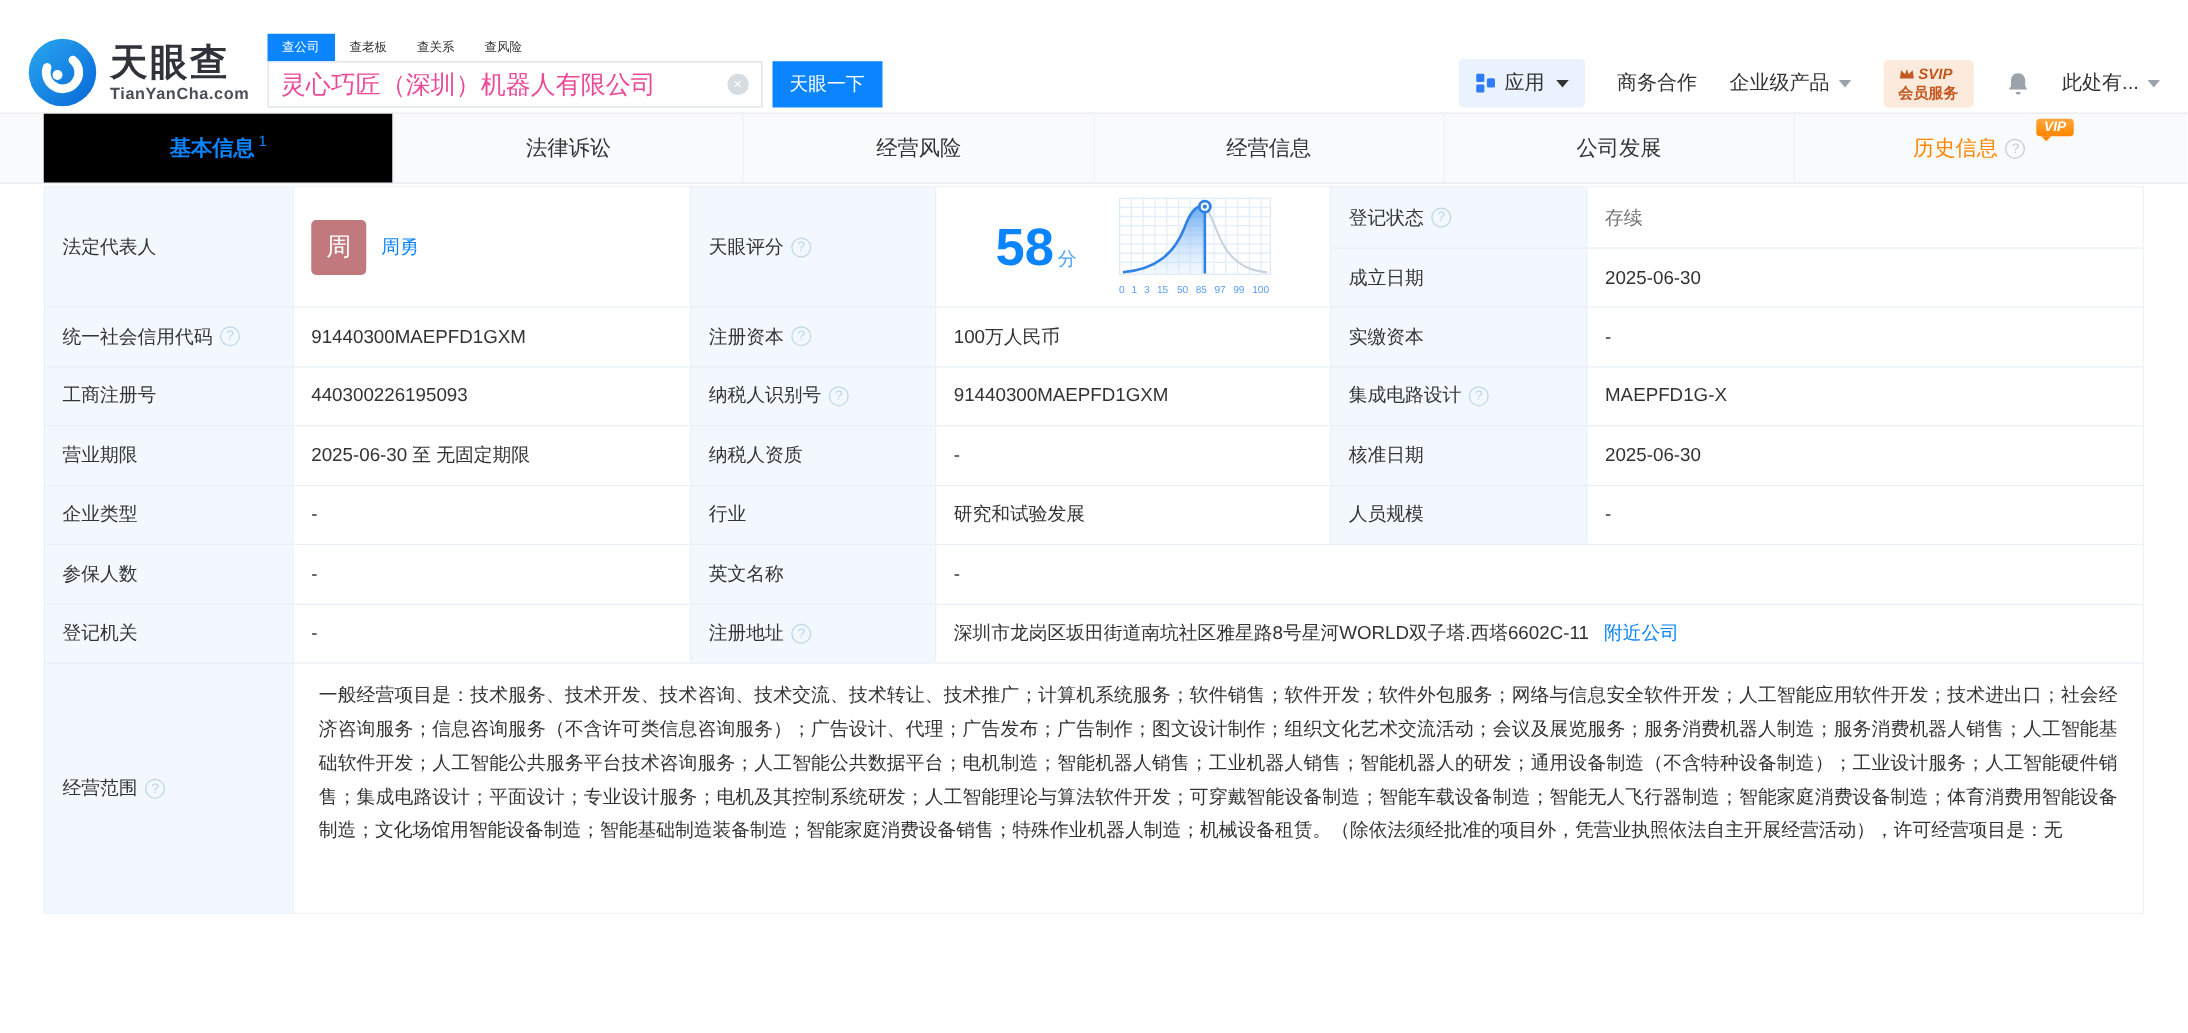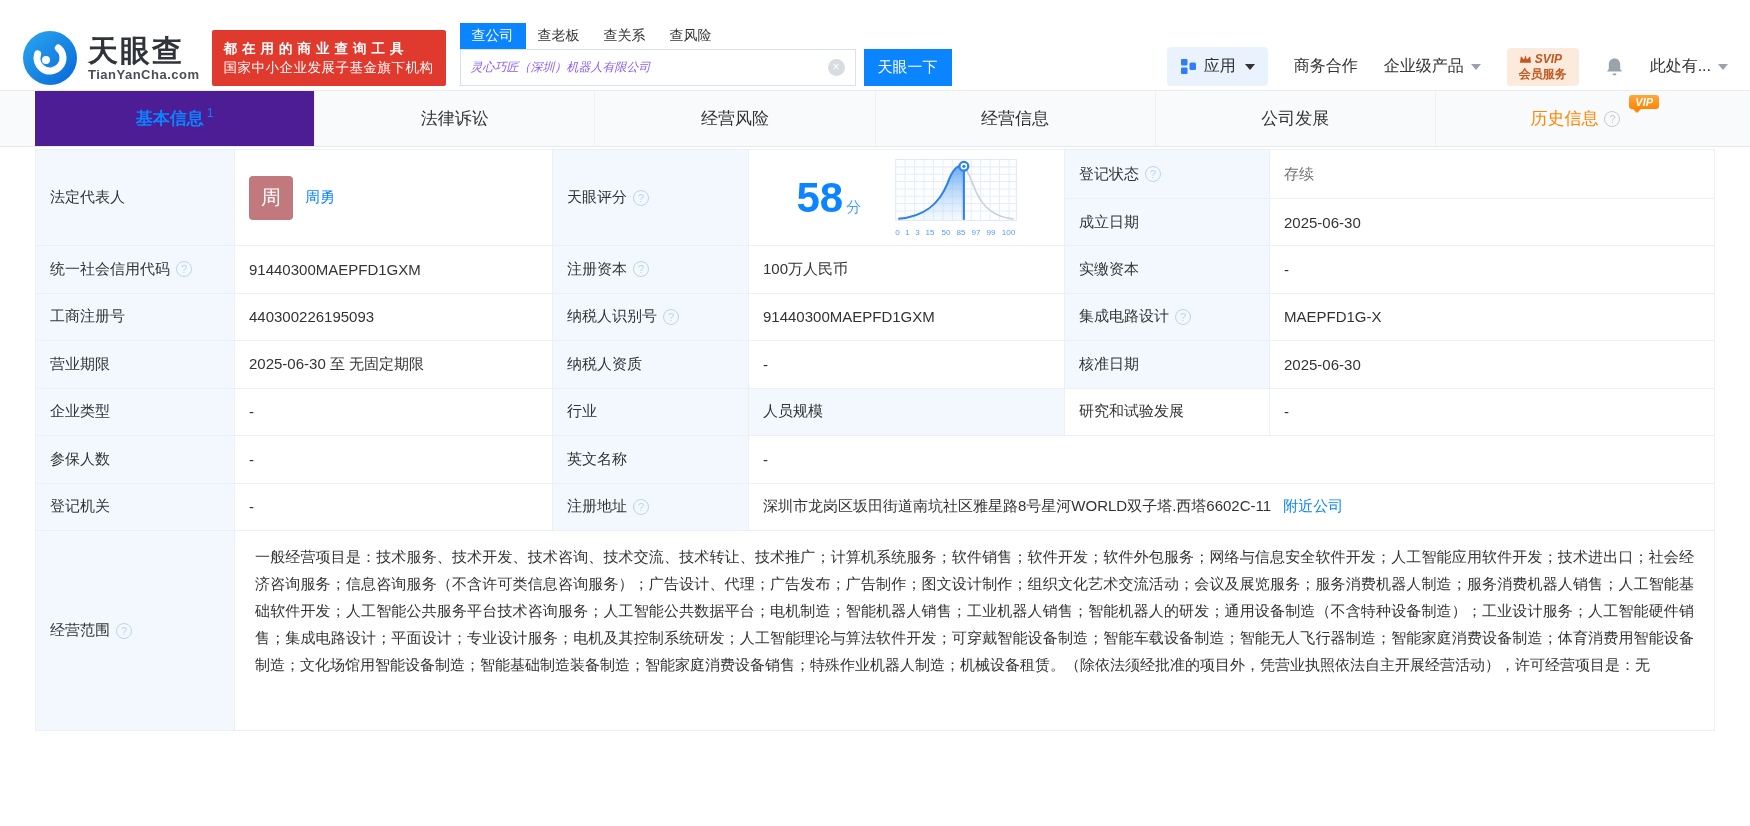--- a/index.html
+++ b/index.html
@@ -10,43 +10,43 @@
   .logo { display:flex; align-items:center; gap:10px; }
   .logo-mark { width:56px; height:56px; }
   .logo-text .brand { font-size:30px; font-weight:bold; color:#30343a; letter-spacing:2px; line-height:32px;}
   .logo-text .domain { font-size:13px; font-weight:bold; color:#4a4f55; letter-spacing:0.5px; }
   .slogan { margin-left:12px; background:#e0392e; color:#fff; border-radius:2px; padding:9px 12px; font-size:13.5px; line-height:19px; }
   .slogan .l1 { letter-spacing:5px; font-weight:bold;}
   .slogan .l2 { letter-spacing:0.5px; }
 
   .search-area { margin-left:14px; width:492px; }
   .search-tabs { display:flex; }
-  .search-tab { font-size:14px; color:#333; padding:4px 12px; cursor:pointer; }
+  .search-tab { font-size:10px; color:#333; padding:4px 12px; cursor:pointer; }
   .search-tab.active { background:#0a84ff; color:#fff; }
   .search-row { display:flex; }
   .search-box { flex:1; height:37px; border:1px solid #d9e2ea; background:#fff; display:flex; align-items:center; padding:0 10px; }
-  .search-box .q { flex:1; font-size:12px; color:#8b5cf6; white-space:nowrap; overflow:hidden;font-style:italic; }
+  .search-box .q { flex:1; font-size:20px; color:#ec4899; white-space:nowrap; overflow:hidden; }
   .clear-ic { width:17px; height:17px; border-radius:50%; background:#d7dce1; color:#fff; font-size:12px; line-height:17px; text-align:center; cursor:pointer; }
   .search-btn { margin-left:8px; width:88px; height:37px; background:#0a84ff; color:#fff; border:none; font-size:15px; cursor:pointer; }
 
   .top-right { margin-left:auto; display:flex; align-items:center; gap:26px; }
   .apps-pill { display:flex; align-items:center; gap:7px; background:#e9f2fd; border-radius:4px; padding:9px 13px; cursor:pointer; }
   .apps-pill span { font-size:16px; color:#333; }
   .caret { width:0; height:0; border-left:5px solid transparent; border-right:5px solid transparent; border-top:6px solid #333; display:inline-block; margin-left:2px;}
   .caret.gray { border-top-color:#9aa3ab; }
   .nav-link { font-size:16px; color:#333; cursor:pointer; display:flex; align-items:center; gap:5px; }
   .svip { background:#fcebdc; border-radius:4px; padding:4px 12px; text-align:center; color:#c2571f; font-weight:bold; font-size:12px; line-height:15px; cursor:pointer;}
   .svip .row1 { display:flex; align-items:center; gap:3px; font-style:italic;}
   .bell { cursor:pointer; display:flex; }
 
   
   .page-tabs { height:57px; background:#f9fafb; border-top:1px solid #ececee; border-bottom:1px solid #e6e8ea; display:flex; padding:0 35px; }
   .ptab { flex:1; display:flex; align-items:center; justify-content:center; font-size:17px; color:#333; cursor:pointer; position:relative; border-left:1px solid #eff1f3; }
   .ptab:first-child { border-left:none; }
-  .ptab.active { background:#4c1d95; color:#0a84ff; font-weight:bold; }
+  .ptab.active { background:#000000; color:#0a84ff; font-weight:bold; }
   .ptab sup { font-size:12px; color:#0a84ff; margin-left:3px; font-weight:normal; top:-6px; position:relative;}
   .ptab.vip-tab { color:#ff8500; }
   .vip-badge { position:absolute; top:4px; right:56px; background:linear-gradient(180deg,#ffa73c,#ff8500); color:#fff; font-size:11px; font-style:italic; font-weight:bold; padding:1px 6px; border-radius:3px; }
   .vip-badge:after { content:""; position:absolute; left:4px; bottom:-4px; border-left:4px solid transparent; border-right:4px solid transparent; border-top:4px solid #ff8500; }
   .help { width:16px; height:16px; border-radius:50%; border:1px solid #bdd6ea; color:#bdd6ea; font-size:11px; line-height:14px; text-align:center; display:inline-block; margin-left:6px; flex:none;}
   .help.gray { border-color:#c6ccd2; color:#c6ccd2; }
 
   
   .tbl-wrap { margin:2px 35px 0 35px; }
   .tbl { display:grid; grid-template-columns:198px 318px 196px 316px 205px 1fr;
@@ -87,24 +87,20 @@
       <circle cx="28" cy="28" r="27" fill="url(#lg)"></circle>
       <circle cx="28" cy="28" r="13" fill="none" stroke="#fff" stroke-width="7" stroke-dasharray="56 26" stroke-linecap="round" transform="rotate(-50 28 28)"></circle>
       <circle cx="24" cy="30" r="4" fill="#fff"></circle>
     </svg>
     <div class="logo-text">
       <div class="brand">天眼查</div>
       <div class="domain">TianYanCha.com</div>
     </div>
   </div>
 
-  <div class="slogan">
-    <div class="l1">都在用的商业查询工具</div>
-    <div class="l2">国家中小企业发展子基金旗下机构</div>
-  </div>
 
   <div class="search-area">
     <div class="search-tabs">
       <div class="search-tab active">查公司</div>
       <div class="search-tab">查老板</div>
       <div class="search-tab">查关系</div>
       <div class="search-tab">查风险</div>
     </div>
     <div class="search-row">
       <div class="search-box">
@@ -308,25 +304,25 @@
 
     <div class="cell lbl first-col">
         <span>企业类型</span>
       </div>
     <div class="cell">
         <span>-</span>
       </div>
     <div class="cell lbl">
         <span>行业</span>
       </div>
+    <div class="cell">
+        <span>研究和试验发展</span>
+      </div>
     <div class="cell lbl">
         <span>人员规模</span>
-      </div>
-    <div class="cell">
-        <span>研究和试验发展</span>
       </div>
     <div class="cell">
         <span>-</span>
       </div>
 
     <div class="cell lbl first-col">
         <span>参保人数</span>
       </div>
     <div class="cell">
         <span>-</span>

